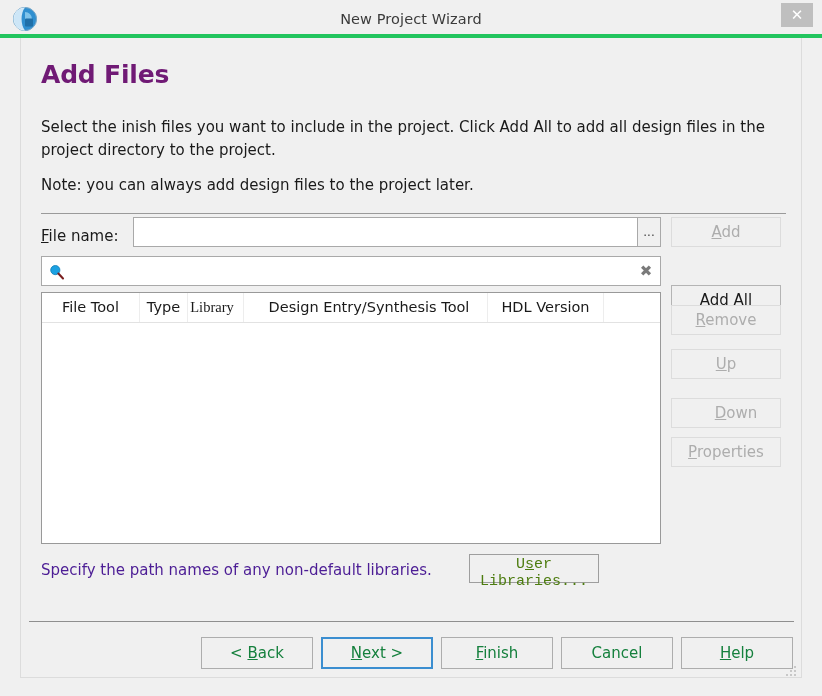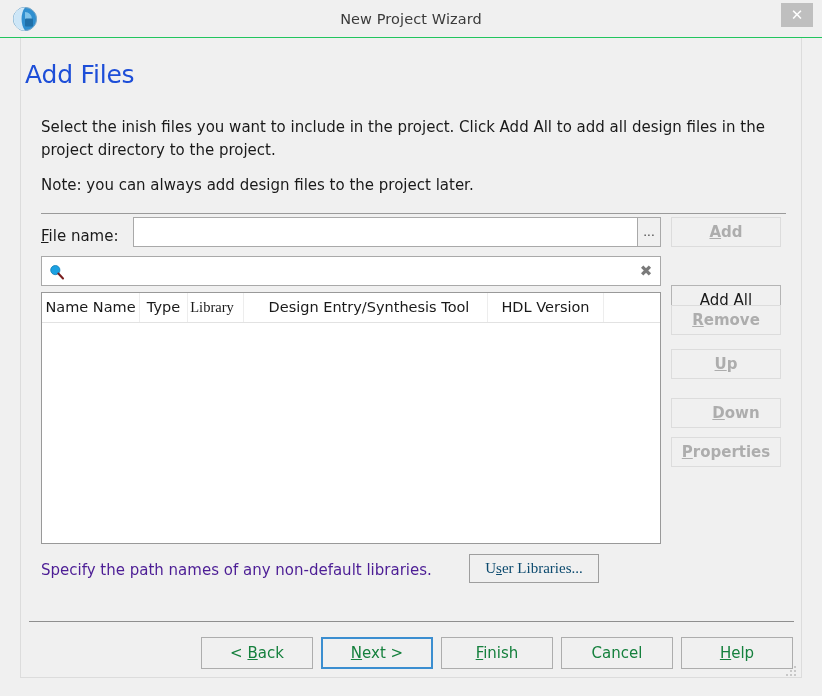--- a/index.html
+++ b/index.html
@@ -18,21 +18,21 @@
     height: 696px;
     background: #f0f0f0;
   }
 
   
   #titlebar {
     position: absolute;
     left: 0; top: 0;
     width: 822px; height: 38px;
     background: #f0f0f0;
-    border-bottom: 1px solid #22c55e;
+    border-bottom: 4px solid #22c55e;
     padding-left: 8px;
   }
   #titlebar-icon {
     position: absolute;
     left: 11px; top: 5px;
     width: 28px; height: 28px;
   }
   #titlebar-title {
     position: absolute;
     left: 0; top: 0;
@@ -68,24 +68,24 @@
     left: 20px; top: 38px;
     width: 782px; height: 640px;
     background: #f0f0f0;
     border-left: 1px solid #dcdcdc;
     border-right: 1px solid #dcdcdc;
     border-bottom: 1px solid #dcdcdc;
   }
 
   #page-title {
     position: absolute;
-    left: 4px; top: 22px;
+    left: 20px; top: 22px;
     font-size: 25px;
-    font-weight: normal;
-    color: #1d4ed8;
+    font-weight: bold;
+    color: #701a75;
     letter-spacing: -0.2px;
   }
 
   .body-text {
     position: absolute;
     color: #1a1a1a;
     font-size: 15px;
     line-height: 23px;
   }
   #intro-text {
@@ -219,21 +219,20 @@
     border: 1px solid #b4b4b4;
     color: #1a1a1a;
     cursor: pointer;
     padding: 0;
     text-align: center;
   }
   .side-btn.disabled {
     color: #adadad;
     border-color: #dcdcdc;
     cursor: default;
-    font-weight: bold;
   }
   #btn-add      { top: 179px; }
   #btn-add-all  { top: 223px; margin-top: 24px; }
   #btn-remove   { top: 267px; }
   #btn-up       { top: 311px; }
   #btn-down     { top: 360px; padding-left: 20px; }
   #btn-props    { top: 399px; }
 
   
   #userlib-text {
@@ -242,23 +241,23 @@
     height: 26px; line-height: 26px;
     font-size: 15px;
     color: #4c1d95;
   }
   #userlib-button {
     position: absolute;
     left: 448px; top: 516px;
     width: 130px; height: 29px;
     background: #f0f0f0;
     border: 1px solid #9e9e9e;
-    font-family: Liberation Serif, serif;
-    font-size: 15px;
-    color: #0c4a6e;
+    font-family: Liberation Mono, monospace;
+    font-size: 15px;
+    color: #4d7c0f;
     cursor: pointer;
     padding: 1px;
   }
 
   #sep-bottom {
     position: absolute;
     left: 8px; top: 583px;
     width: 765px; height: 1px;
     background: #8f8f8f;
   }
@@ -334,21 +333,21 @@
           <circle cx="6.3" cy="6.1" r="4.6" fill="#1ba1e2" stroke="#0d7cb5" stroke-width="0.8"></circle>
           <line x1="9.4" x2="14" y1="9.6" y2="14.4" stroke="#7a1f1f" stroke-width="2.1" stroke-linecap="round"></line>
         </svg>
       </div>
       <input id="search-input" type="text" placeholder="" style="">
       <button id="search-clear">✖</button>
     </div>
 
     <div id="file-table">
       <div id="table-header">
-          <div class="th" style="left: 0px; width: 98px;">Name Name</div>
+          <div class="th" style="left: 0px; width: 98px;">File Tool</div>
           <div class="th" style="left: 98px; width: 48px;">Type</div>
           <div class="th" style="left: 139px; width: 63px; font-family: Liberation Serif, serif;">Library</div>
           <div class="th" style="left: 209px; width: 237px;">Design Entry/Synthesis Tool</div>
           <div class="th" style="left: 446px; width: 116px;">HDL Version</div>
         </div>
       <div id="table-body"></div>
     </div>
 
     <button class="side-btn disabled" id="btn-add"><u>A</u>dd</button>
     <button class="side-btn" id="btn-add-all">Add A<u>l</u>l</button>

